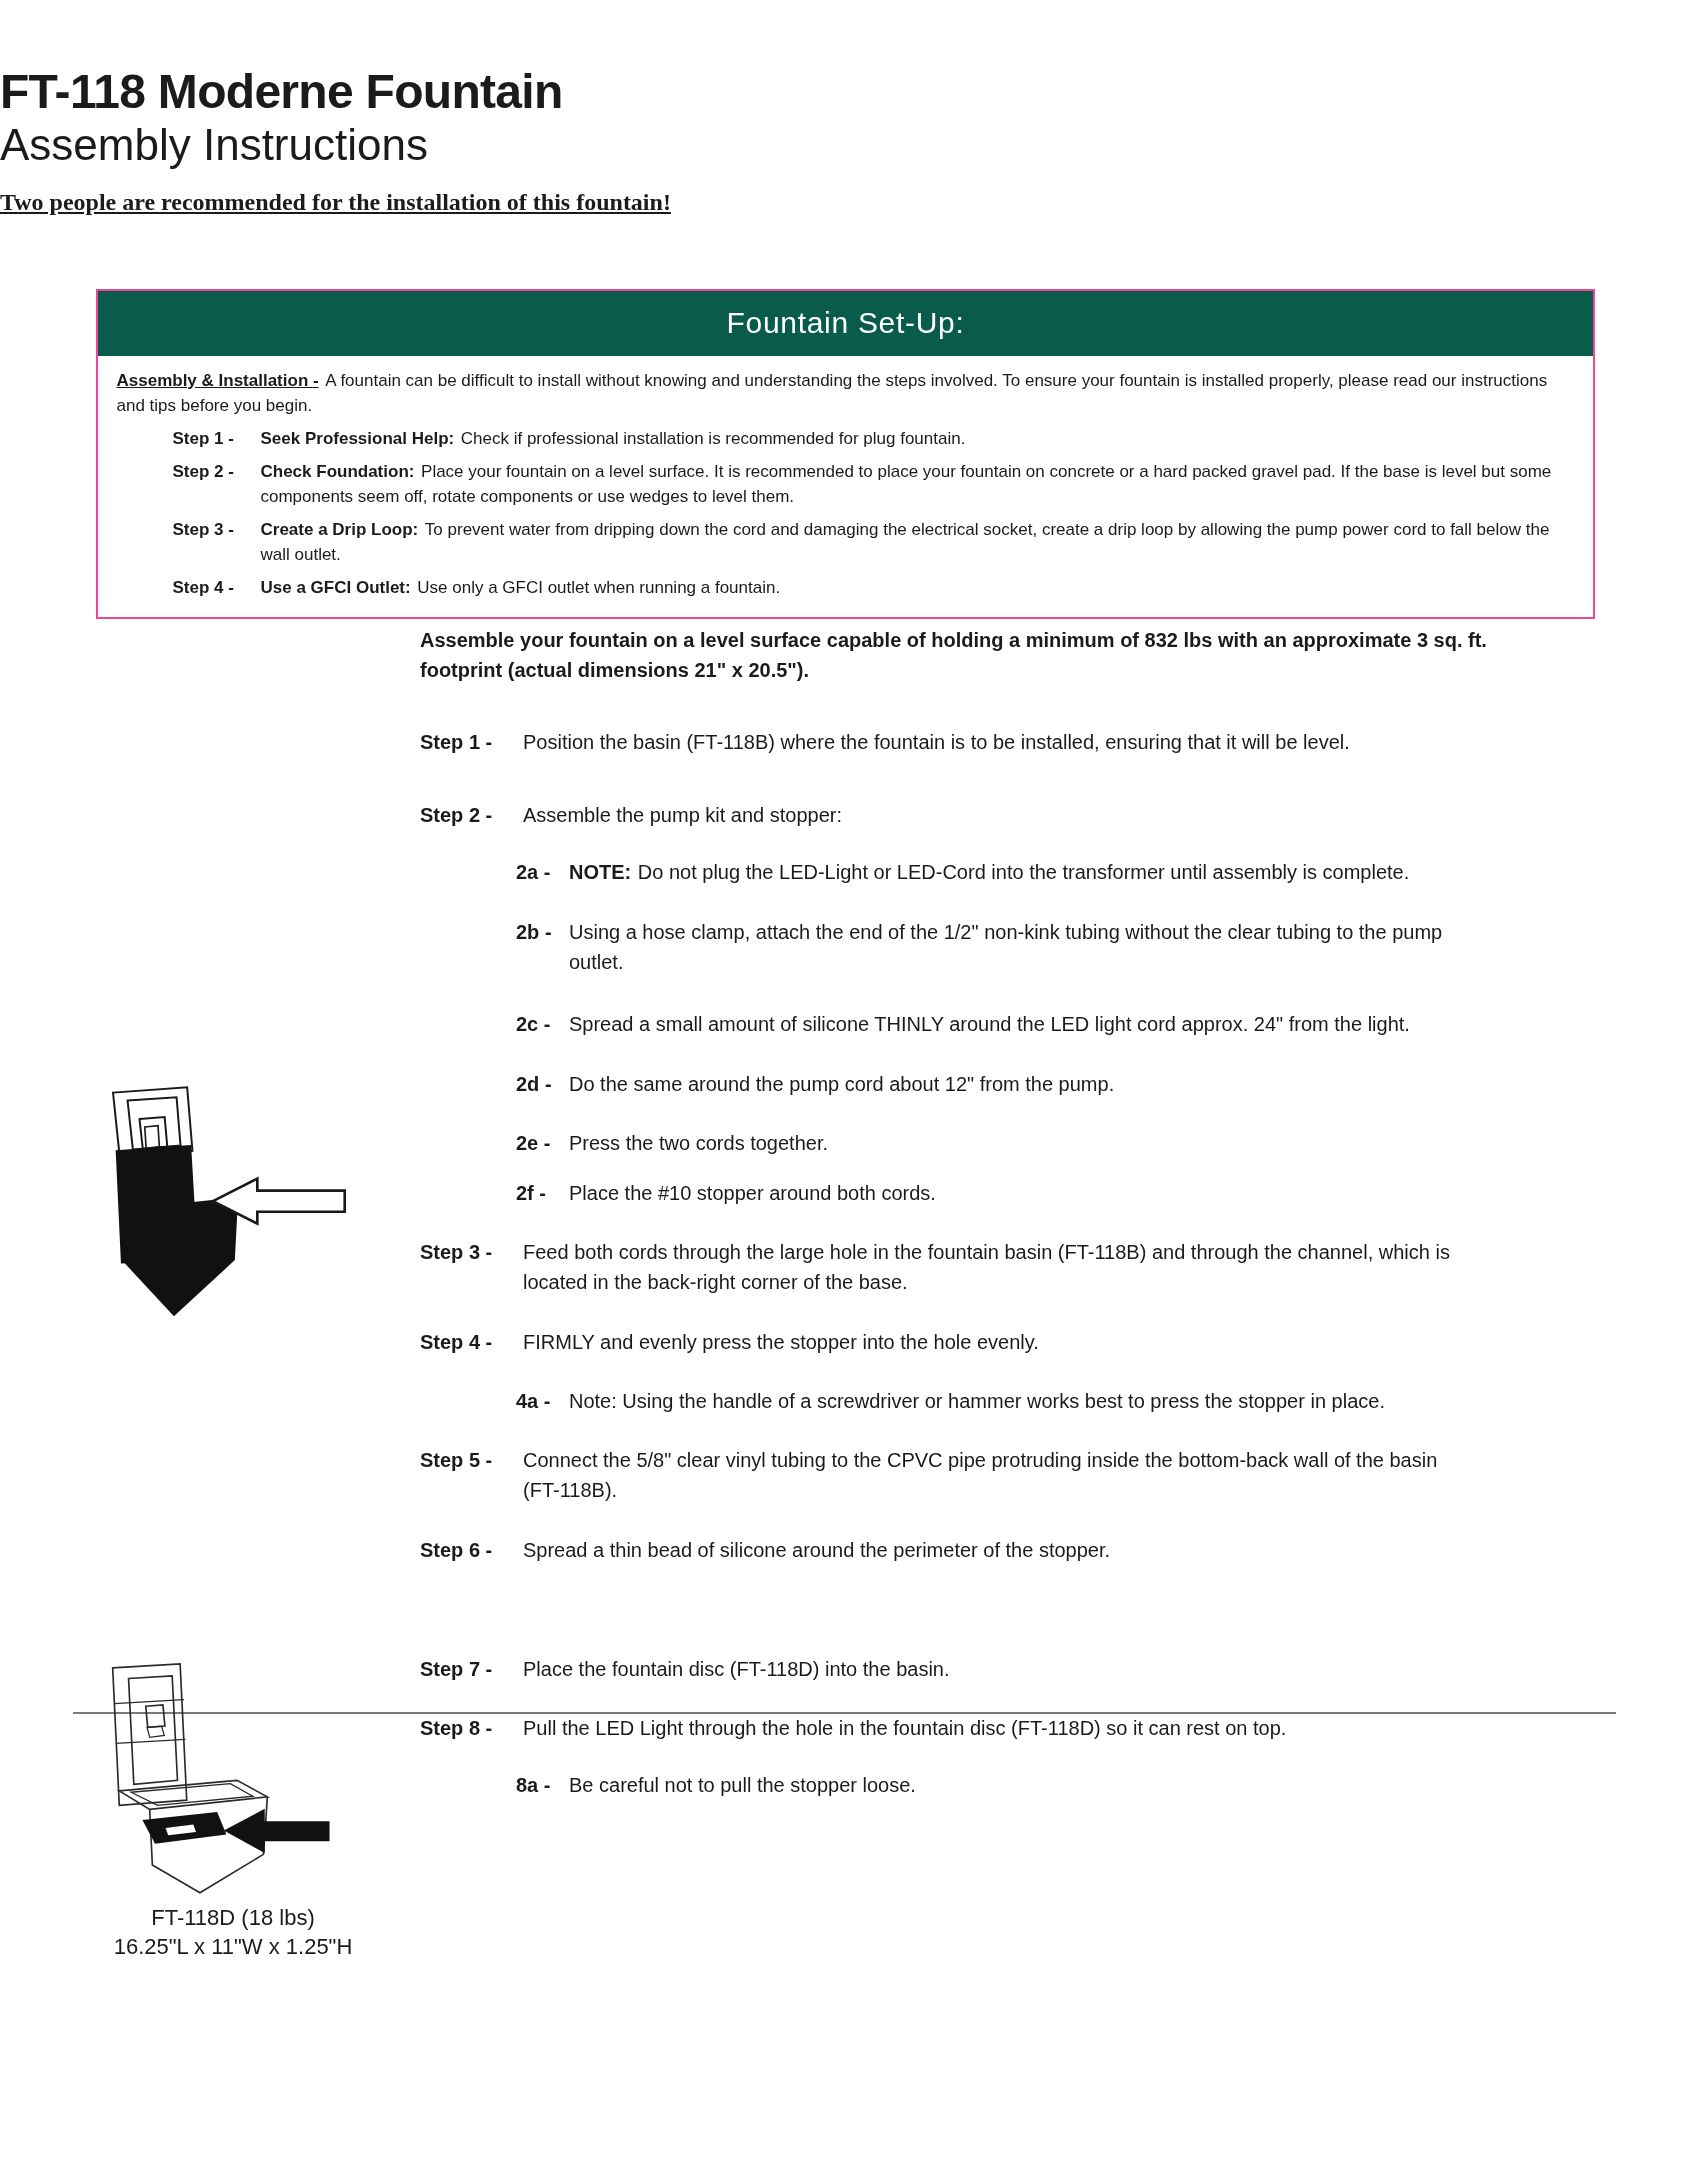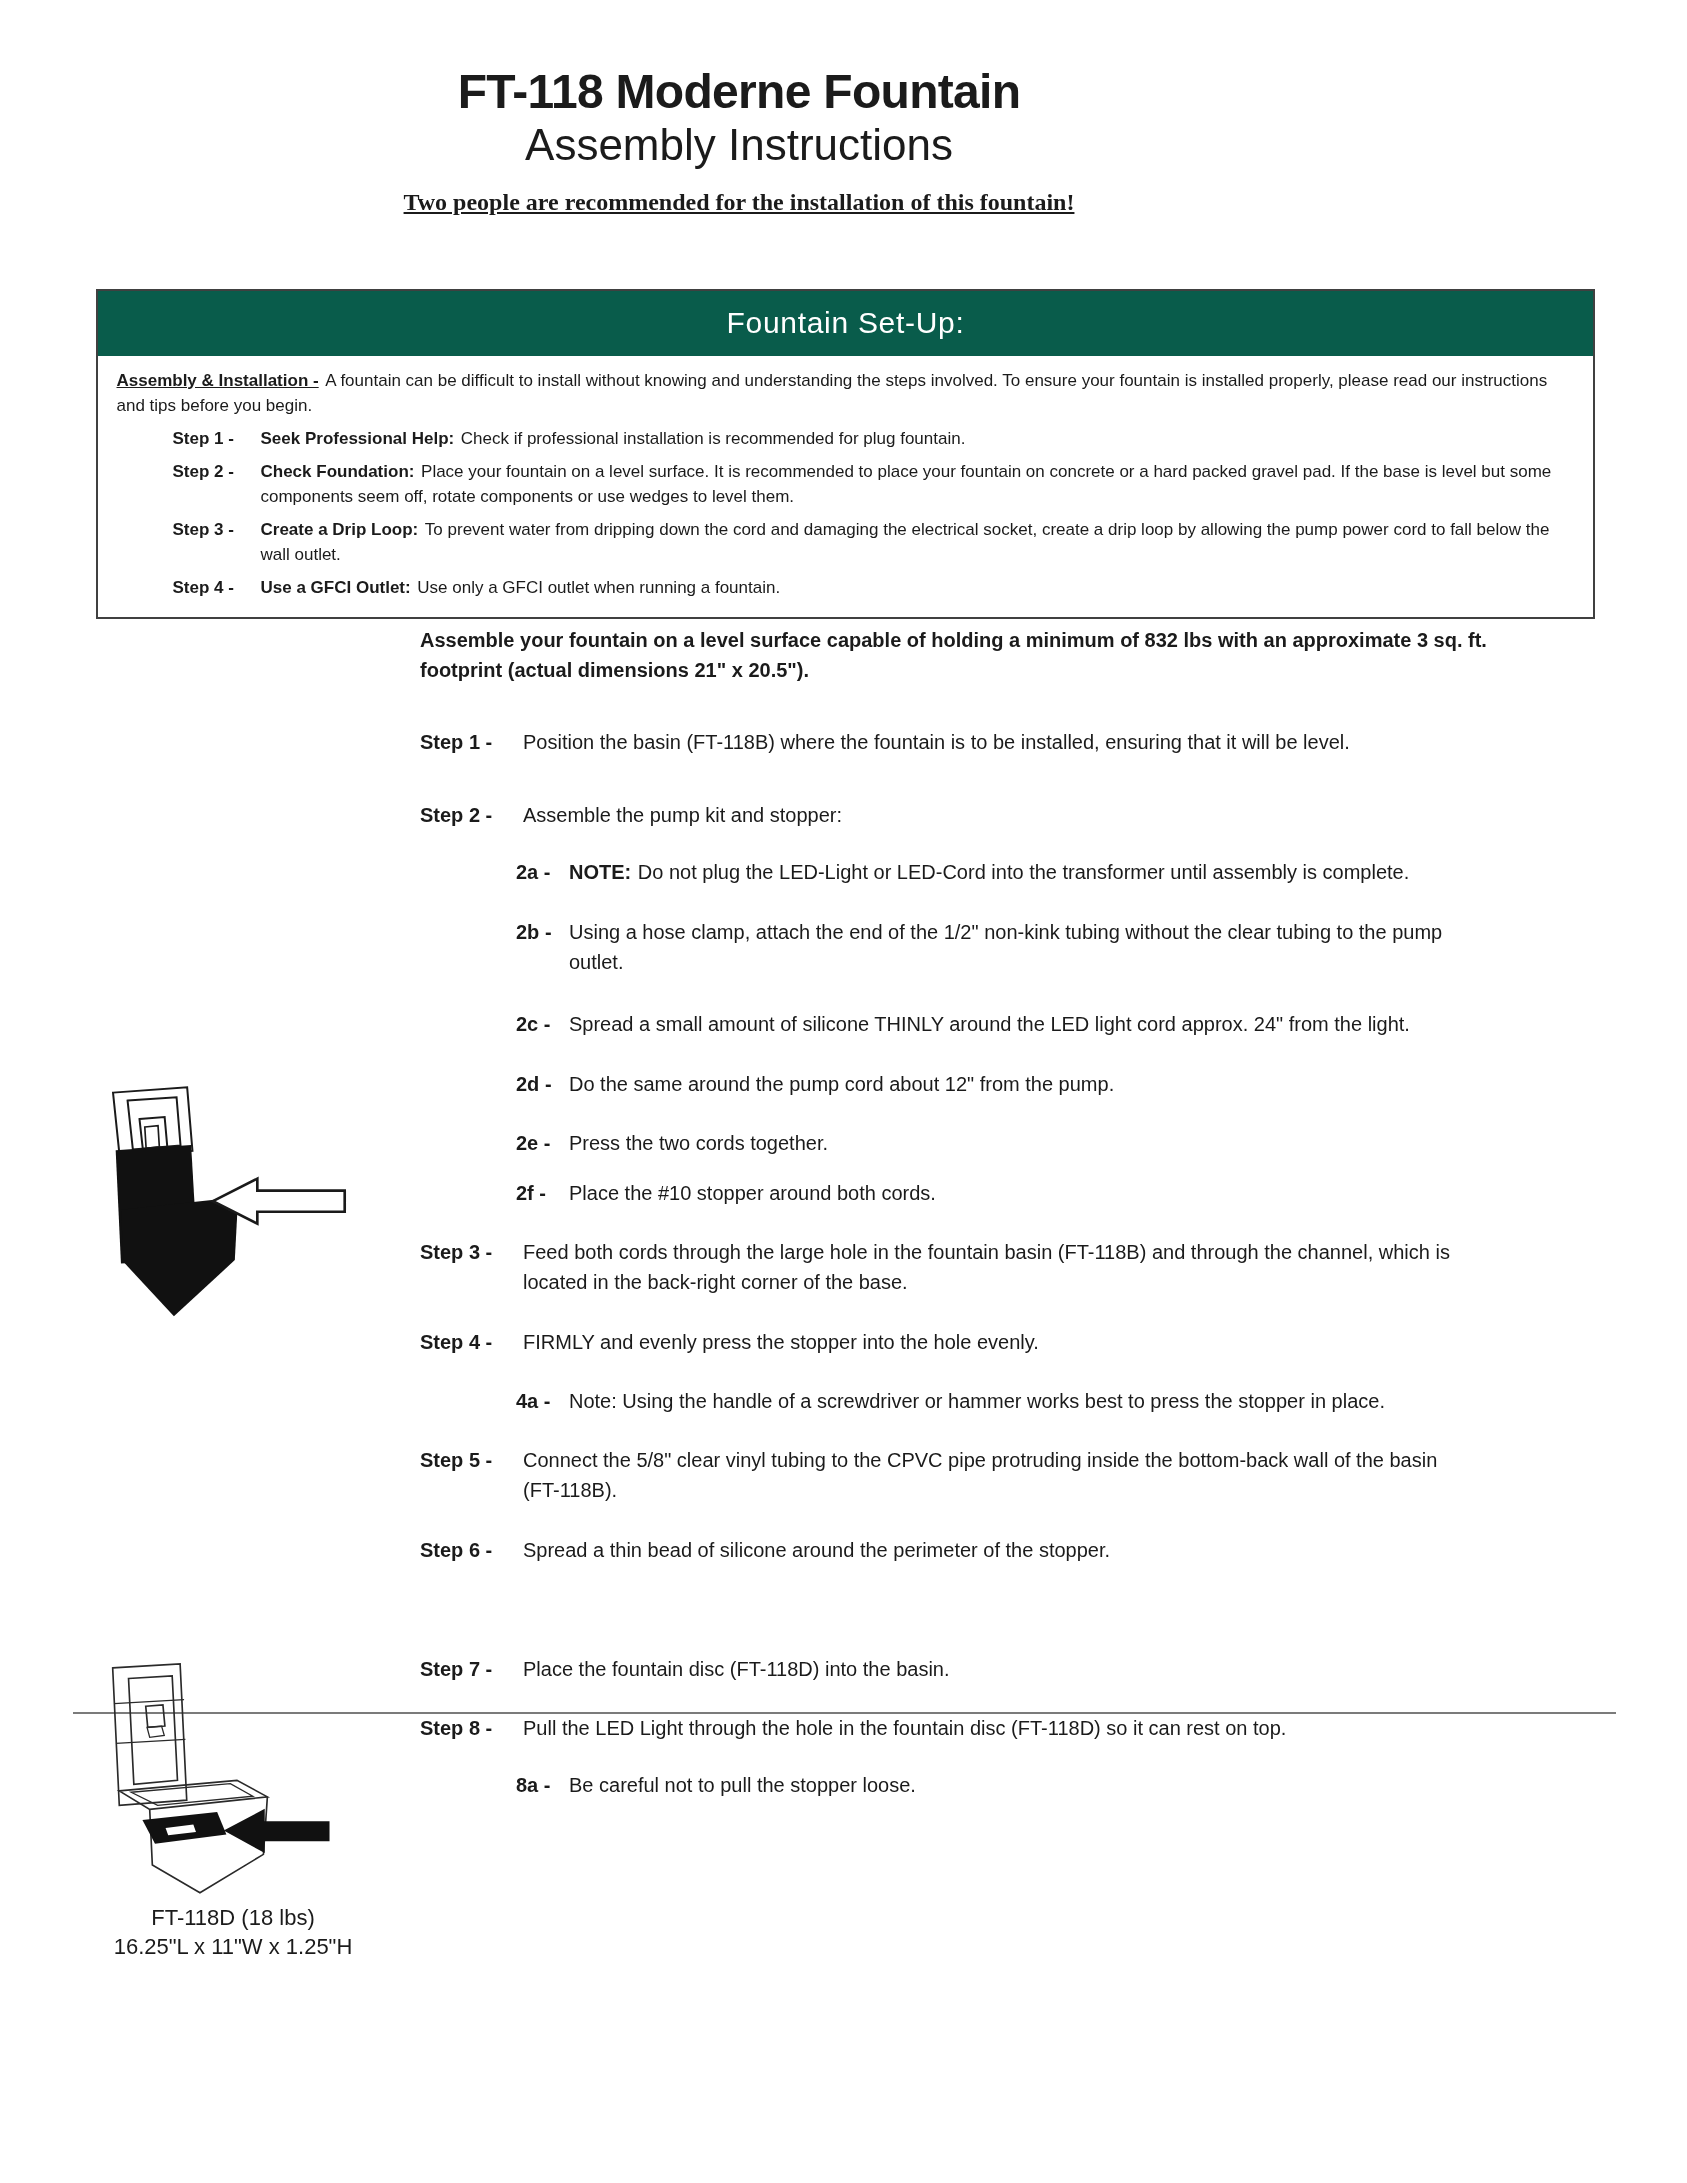--- a/index.html
+++ b/index.html
@@ -2,32 +2,32 @@
 <html style="font-size:10.6px"><head>
 <meta charset="utf-8">
 <style>
   html,body{margin:0;padding:0;}
   body{
     width:1687px;height:2183px;position:relative;background:#ffffff;
     font-family:"Liberation Sans", sans-serif;color:#1b1b1b;
     -webkit-font-smoothing:antialiased;
   }
   
-  .title-wrap{position:absolute;top:66px;left:0;width:1446px;text-align:center;margin-left:16px;}
+  .title-wrap{position:absolute;top:66px;left:0;width:1446px;}
   .doc-title{font-size:48px;font-weight:bold;letter-spacing:-0.7px;margin:0;line-height:1.1;}
   .doc-subtitle{font-size:44px;font-weight:400;margin:2.6px 0 0 0;line-height:1.1;}
   .doc-note{
     font-family:"Liberation Serif", serif;
     font-size:24px;font-weight:bold;text-decoration:underline;
     margin-top:18.5px;line-height:1.2;
   }
   
   .setup-box{
     position:absolute;left:96px;top:289px;width:1499px;
-    border:2px solid #404040;box-sizing:border-box;background:#fff;
+    border:2px solid #ec4899;box-sizing:border-box;background:#fff;
   }
   .setup-header{
     background:#095C4B;color:#ffffff;text-align:center;
     font-size:30px;font-weight:400;letter-spacing:0.7px;
     padding:14.6px 0 16px 0;
   }
   .setup-body{padding:12px 18.5px 17px 18.5px;font-size:17px;line-height:25px;}
   .setup-intro{margin:0 0 5.3px 0;}
   .setup-intro .lead{font-weight:bold;text-decoration:underline;}
   .bstep{display:flex;margin-left:56px;margin-top:8px;}

